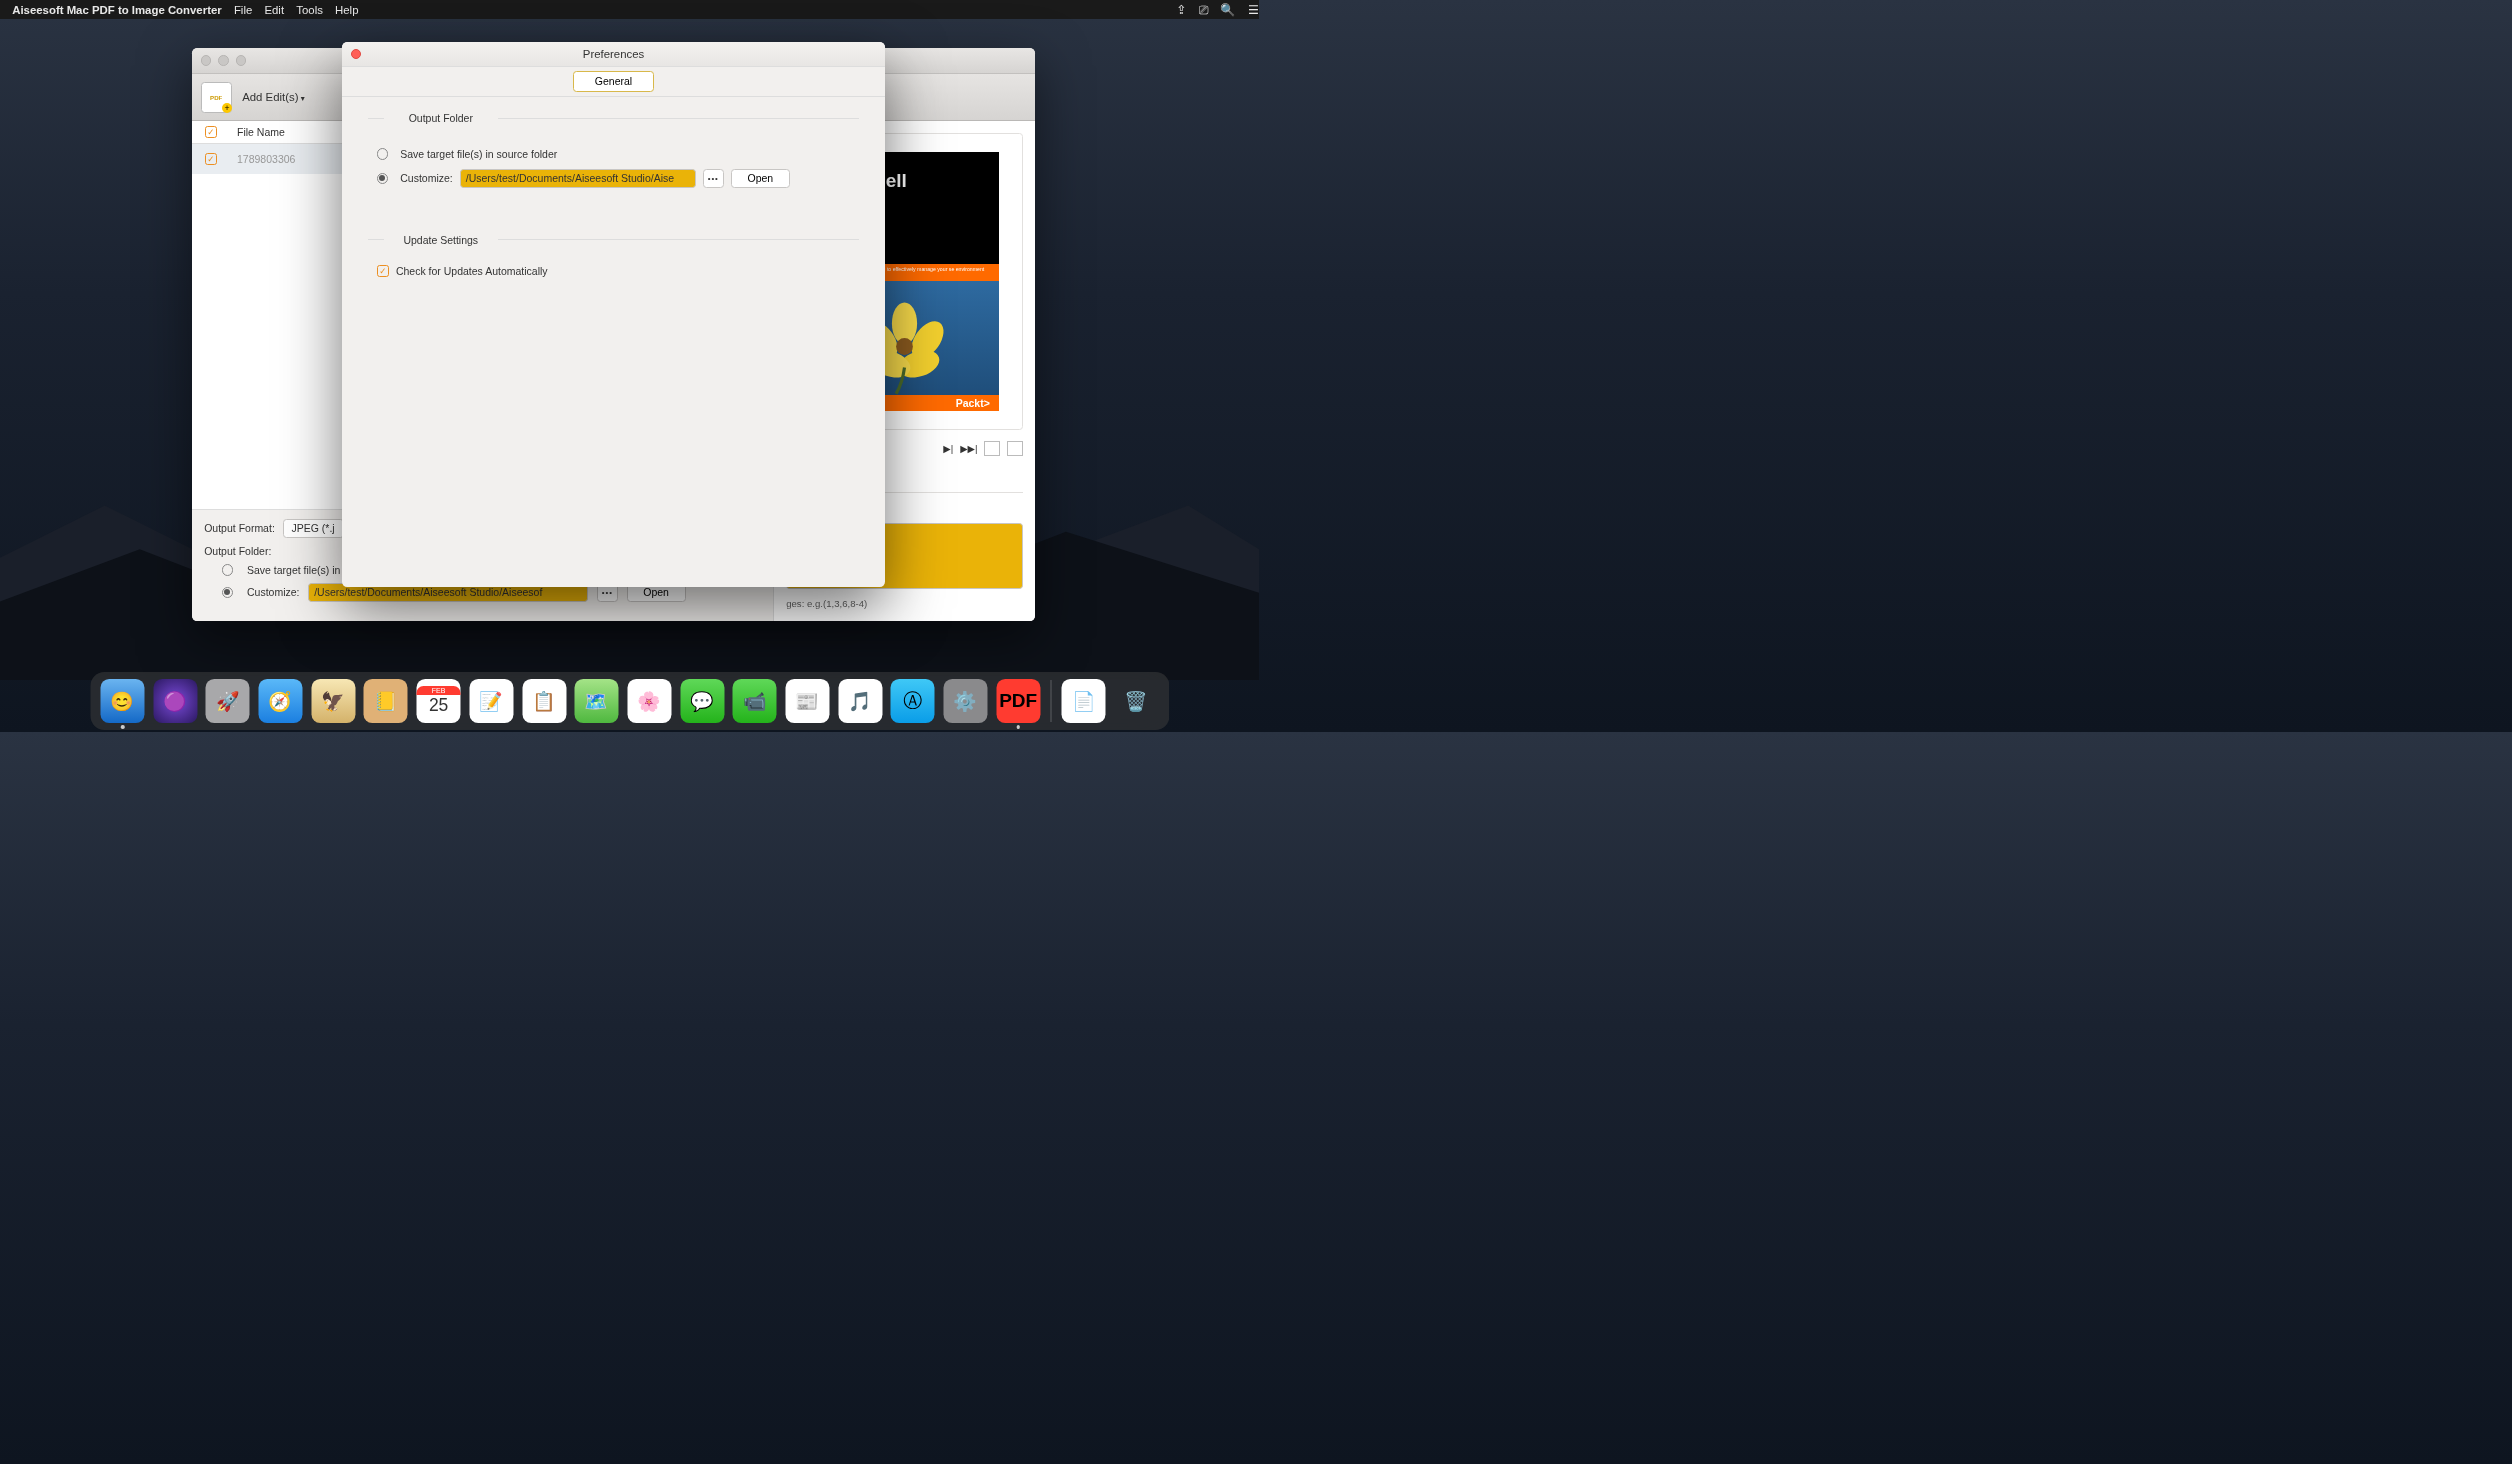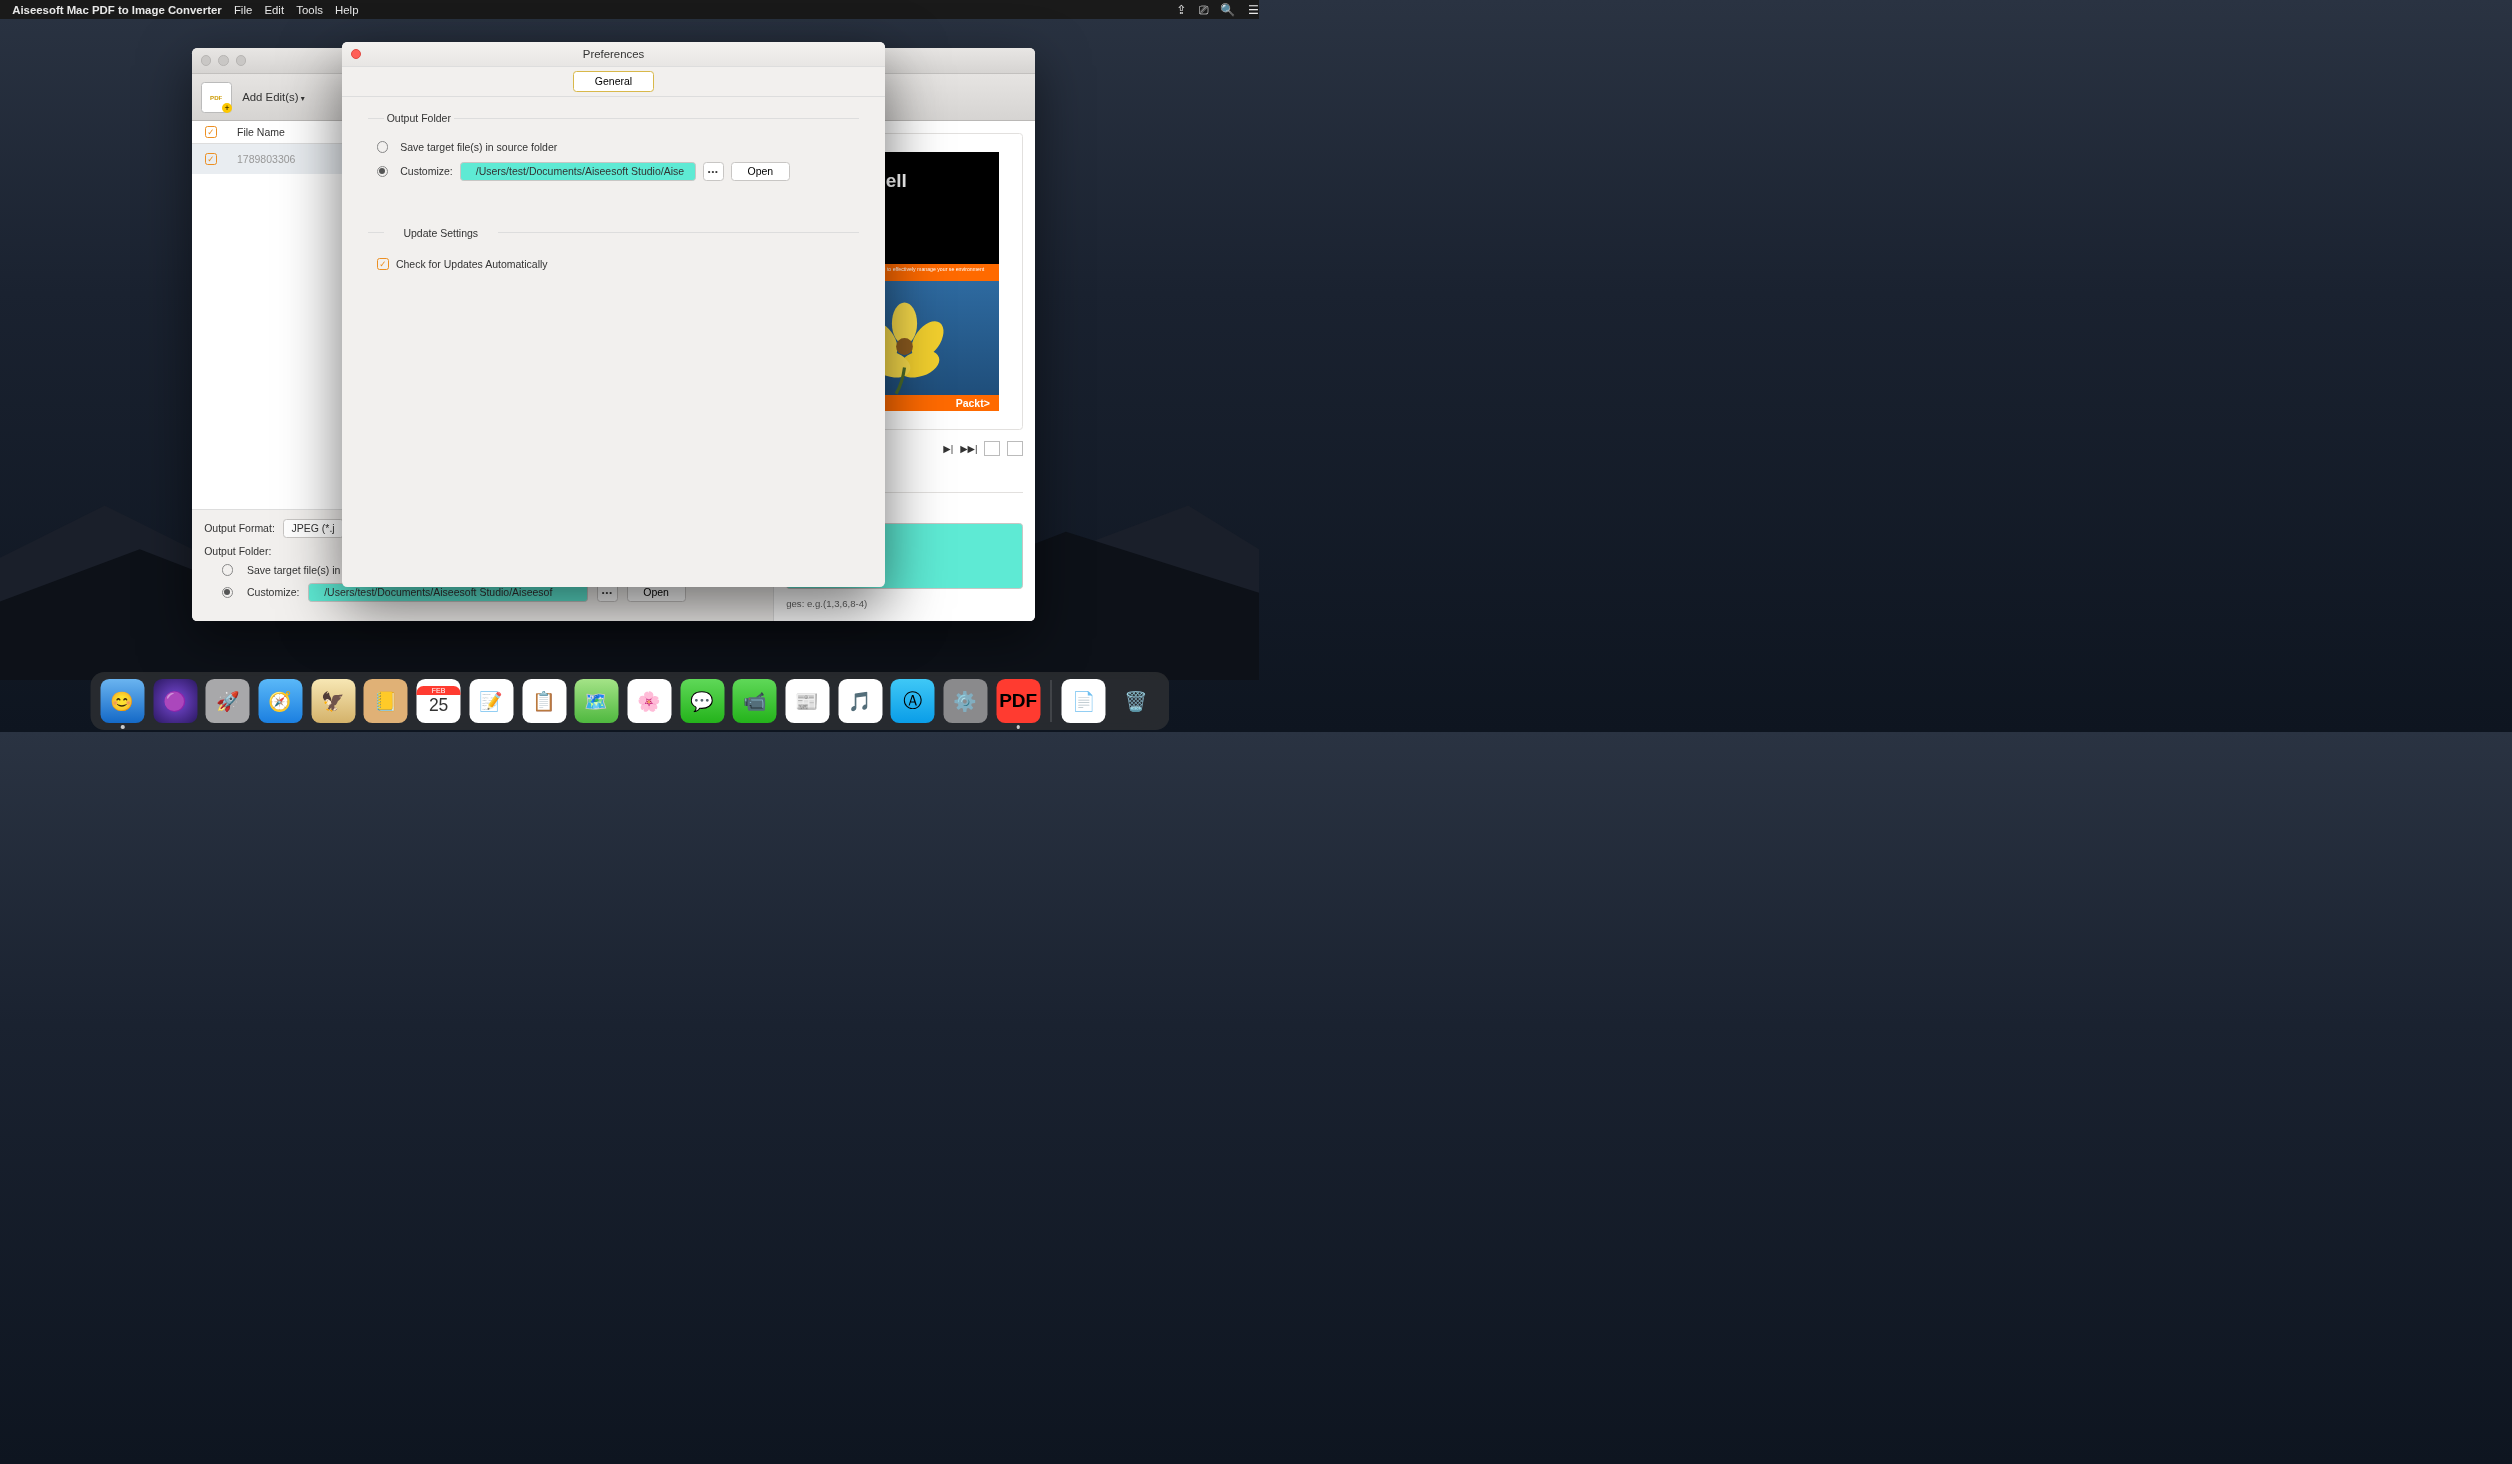--- a/index.html
+++ b/index.html
@@ -38,21 +38,21 @@
 .file-row.sel { background: #e9edf1; }
 .file-row .chk-col { width: 38px; display: flex; justify-content: center; }
 .chk { width: 12.2px; height: 12.2px; border: 0.9px solid #ec8f22; border-radius: 2.6px; display: flex; align-items: center; justify-content: center; }
 .chk.checked::after { content: "✓"; font-size: 8.7px; color: #ec8f22; }
 
 .bottom-panel { background: #f2f0ee; padding: 8.7px 12.2px 12.2px; font-size: 10.5px; color: #333; border-top: 0.9px solid #ddd; }
 .bottom-panel .row { display: flex; align-items: center; margin-bottom: 7px; gap: 8.7px; }
 .select-like { height: 19px; background: #fff; border: 0.9px solid #c8c6c4; border-radius: 3.5px; padding: 0 7px; display: flex; align-items: center; font-size: 10.5px; min-width: 61px; }
 .radio { width: 11.4px; height: 11.4px; border: 0.9px solid #888; border-radius: 50%; display: inline-flex; align-items: center; justify-content: center; margin-right: 5.2px; flex-shrink: 0; }
 .radio.on::after { content: ""; width: 6.1px; height: 6.1px; background: #555; border-radius: 50%; }
-.path-box { flex: 1; max-width: 280px; height: 19px; background: #5eead4; border: 0.9px solid #c8c6c4; border-radius: 3.5px; padding: 0 15px; display: flex; align-items: center; font-size: 10.5px; white-space: nowrap; overflow: hidden; }
+.path-box { flex: 1; max-width: 280px; height: 19px; background: #eab308; border: 0.9px solid #c8c6c4; border-radius: 3.5px; padding: 0 5px; display: flex; align-items: center; font-size: 10.5px; white-space: nowrap; overflow: hidden; }
 .dots-btn { width: 21px; height: 19px; border: 0.9px solid #c8c6c4; background: #fff; border-radius: 3.5px; display: flex; align-items: center; justify-content: center; font-size: 7.9px; letter-spacing: 0.9px; }
 .open-btn { height: 19px; padding: 0 15.7px; border: 0.9px solid #c8c6c4; background: #fff; border-radius: 3.5px; font-size: 10.5px; }
 
 .right-pane { flex: 1; background: #fff; border-left: 0.9px solid #ddd; padding: 12.2px; display: flex; flex-direction: column; gap: 8.7px; }
 .preview-box { height: 297px; border: 0.9px solid #e2e0de; border-radius: 3.5px; padding: 8.7px; display: flex; align-items: center; justify-content: center; }
 .book-cover { width: 188px; height: 259px; background: #000; position: relative; overflow: hidden; }
 .book-cover .title-area { position: absolute; left: 8.7px; right: 8.7px; top: 17.5px; color: #fff; }
 .book-cover .title-area .line1 { font-size: 19px; font-weight: 600; }
 .book-cover .title-area .line2 { font-size: 19px; font-weight: 600; }
 .book-cover .title-area .line3 { color: #ff7700; font-size: 14px; margin-top: 3.5px; }
@@ -209,21 +209,21 @@
 
 <div class="prefs">
   <div class="prefs-titlebar">
     <div class="close"></div>
     <div class="title">Preferences</div>
   </div>
   <div class="prefs-tabs">
     <div class="prefs-tab">General</div>
   </div>
   <div class="prefs-body">
-    <div style="display:flex; align-items:center; gap:3px; margin-bottom:17px;">
+    <div style="display:flex; align-items:center; gap:25px; margin-bottom:24px;">
       <div style="width:15.7px; height:0.9px; background:#ddd;"></div>
       <div class="fieldset-label" style="margin:0;">Output Folder</div>
       <div style="flex:1; height:0.9px; background:#ddd;"></div>
     </div>
     <div class="prefs-row">
       <span class="radio"></span>
       <span>Save target file(s) in source folder</span>
     </div>
     <div class="prefs-row">
       <span class="radio on"></span>

